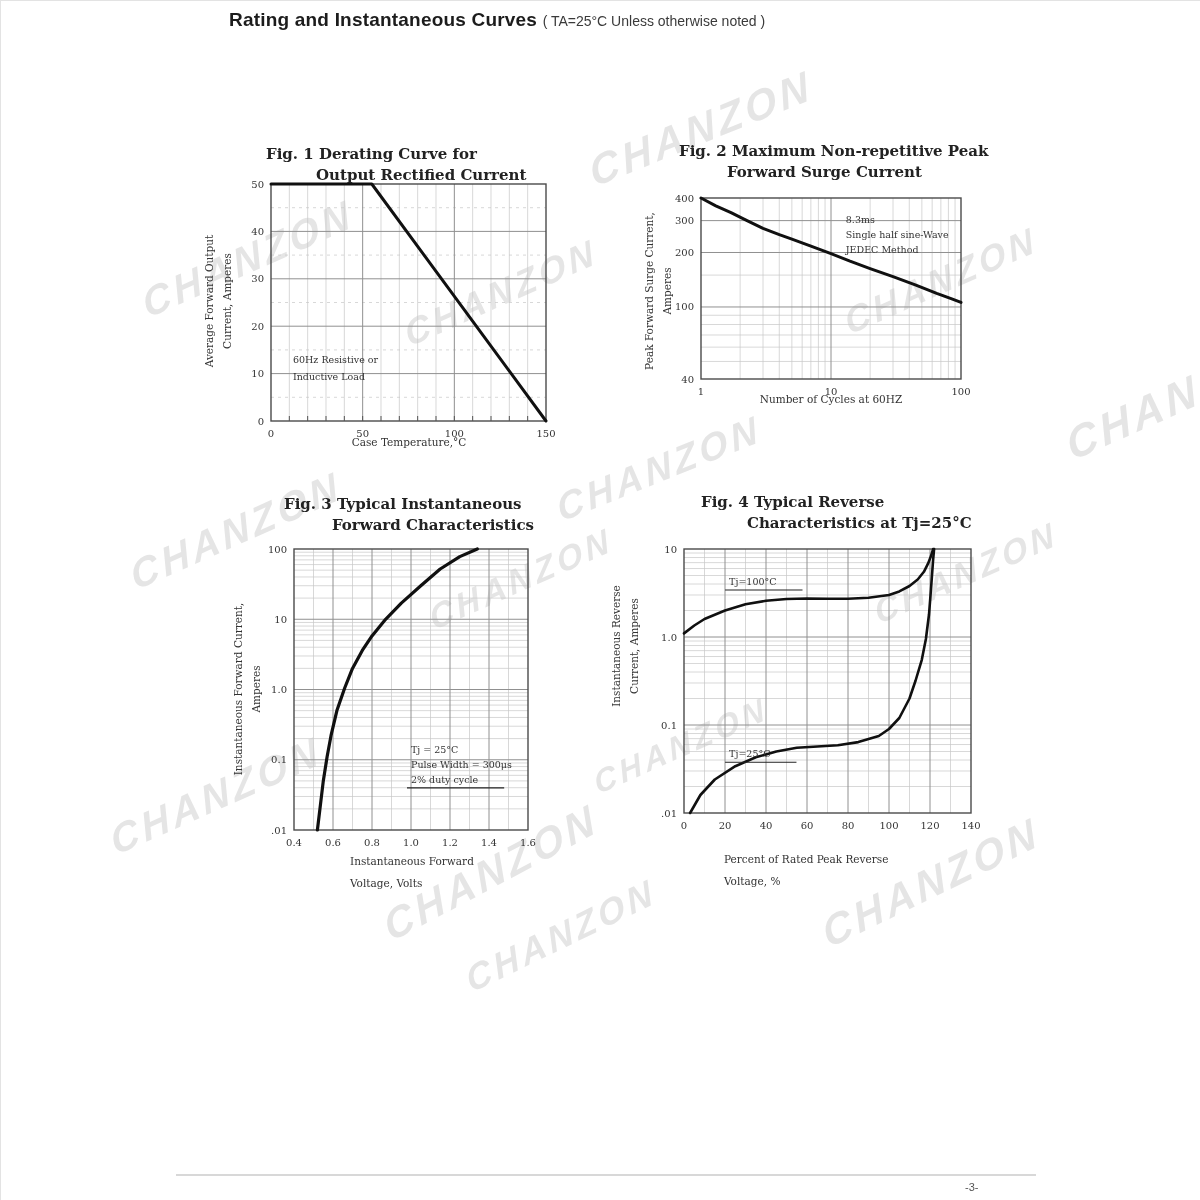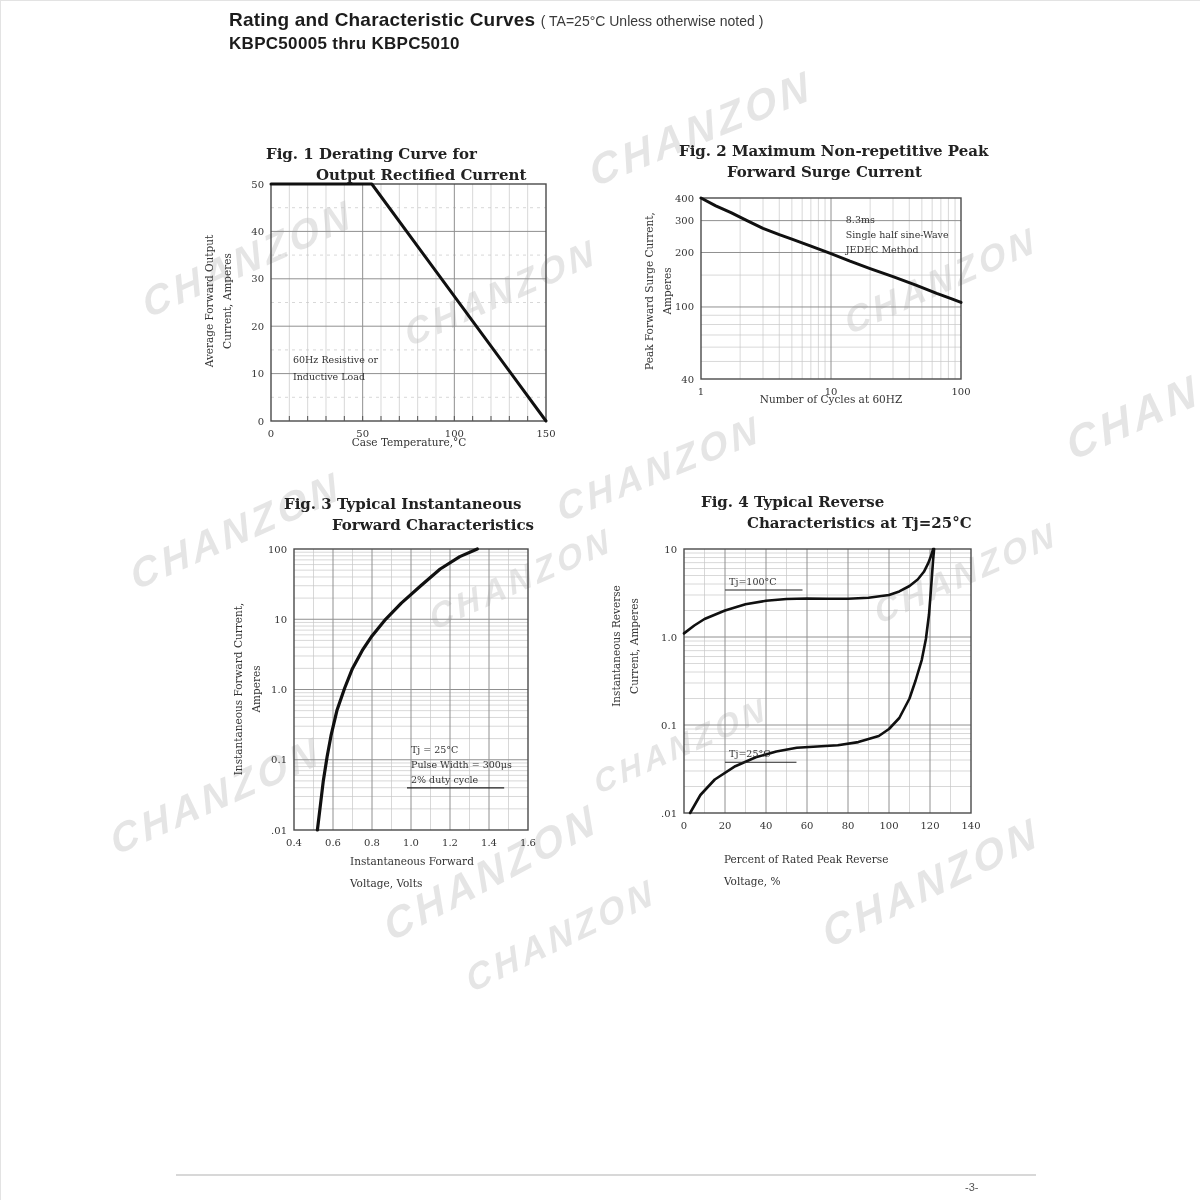--- a/index.html
+++ b/index.html
@@ -16,22 +16,21 @@
   .footer-rule{position:absolute;left:175px;top:1173px;width:860px;height:2px;background:#d8d8d8;}
   .footer-num{position:absolute;left:964px;top:1180px;font-size:11px;color:#555;}
   svg text{font-family:"DejaVu Serif",serif;}
 </style>
 </head>
 <body>
 
 <div class="page">
 
   <div class="header">
-    <div class="h1"><span>Rating and Characteristic Curves</span> <span class="note">( TA=25°C Unless otherwise noted )</span></div>
-    <div class="h2">KBPC50005 thru KBPC5010</div>
+    <div class="h1"><span>Rating and Instantaneous Curves</span> <span class="note">( TA=25°C Unless otherwise noted )</span></div>
   </div>
 
   <div id="wmlayer">
       <div class="wm" style="left: 700px; top: 128px; font-size: 42px; transform: translate(-50%, -50%) rotate(-22deg) skewX(-8deg);">CHANZON</div>
       <div class="wm" style="left: 247px; top: 258px; font-size: 40px; transform: translate(-50%, -50%) rotate(-24deg) skewX(-8deg);">CHANZON</div>
       <div class="wm" style="left: 500px; top: 292px; font-size: 36px; transform: translate(-50%, -50%) rotate(-24deg) skewX(-8deg);">CHANZON</div>
       <div class="wm" style="left: 940px; top: 280px; font-size: 36px; transform: translate(-50%, -50%) rotate(-24deg) skewX(-8deg);">CHANZON</div>
       <div class="wm" style="left: 1180px; top: 395px; font-size: 44px; transform: translate(-50%, -50%) rotate(-24deg) skewX(-8deg);">CHANZON</div>
       <div class="wm" style="left: 658px; top: 468px; font-size: 38px; transform: translate(-50%, -50%) rotate(-22deg) skewX(-8deg);">CHANZON</div>
       <div class="wm" style="left: 235px; top: 530px; font-size: 40px; transform: translate(-50%, -50%) rotate(-24deg) skewX(-8deg);">CHANZON</div>

